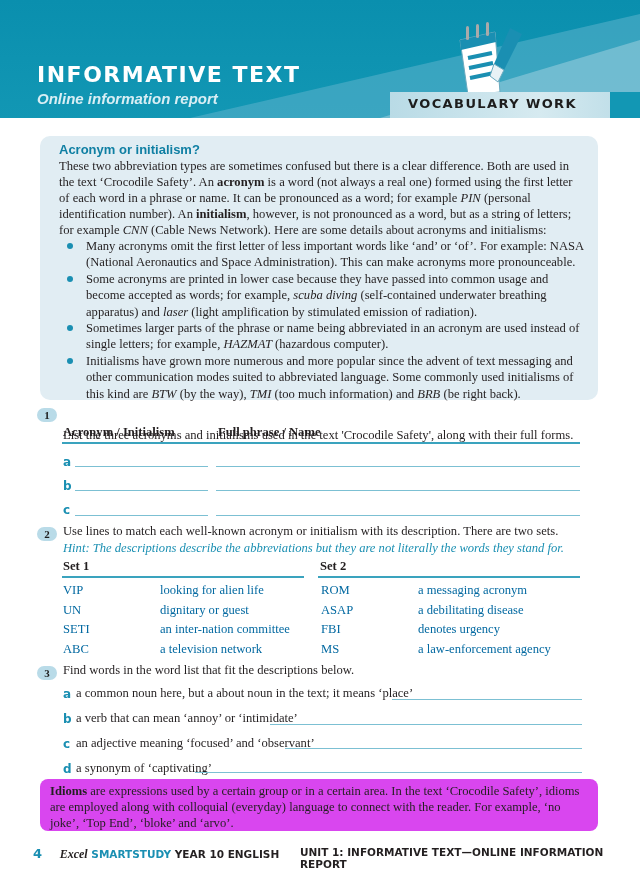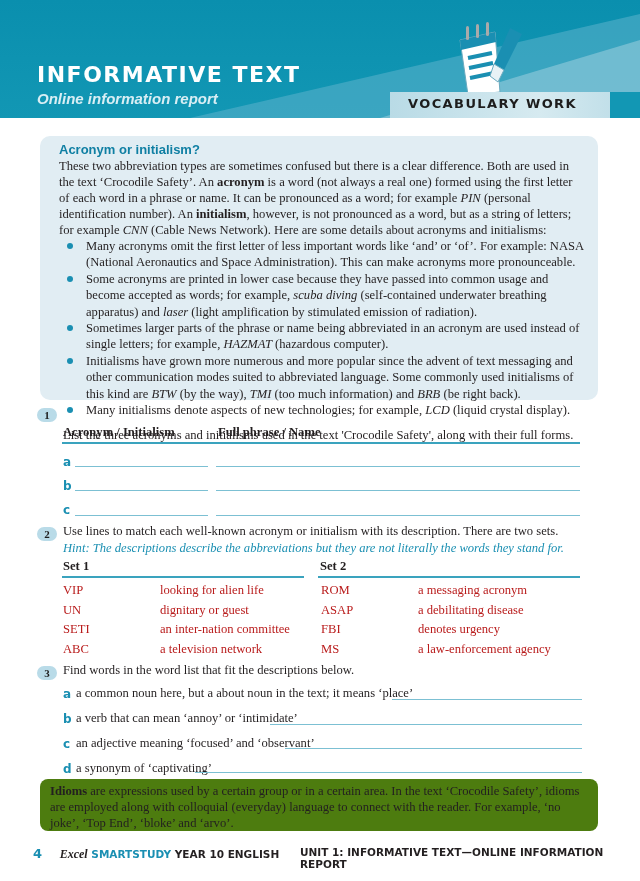--- a/index.html
+++ b/index.html
@@ -34,23 +34,23 @@
 
   
   .qnum { position: absolute; width: 20px; height: 14px; border-radius: 7px; background: #b9dbe8;
     font-family: "Liberation Serif", serif; font-weight: bold; font-size: 11px; text-align: center; line-height: 14px; color: #1d1d1d; }
   .qtext { position: absolute; font-size: 12.6px; }
   .colhead { position: absolute; font-weight: bold; font-size: 12.6px; }
   .rule-thick { position: absolute; height: 2px; background: #3aa3be; }
   .rule { position: absolute; height: 1px; background: #7cc0d3; }
   .letter { position: absolute; font-family: "DejaVu Sans", sans-serif; font-weight: bold; font-size: 12px; color: #1a8fb2; }
   .hint { position: absolute; font-style: italic; font-size: 12.6px; color: #1a8fb2; }
-  .cell { position: absolute; font-size: 12.6px; color: #b91c1c; }
+  .cell { position: absolute; font-size: 12.6px; color: #0369a1; }
 
-  .idiombox { position: absolute; left: 40px; top: 779px; width: 558px; height: 52px; background: #4d7c0f;
+  .idiombox { position: absolute; left: 40px; top: 779px; width: 558px; height: 52px; background: #d946ef;
     border-radius: 8px; padding: 4px 10px 0 10px; font-size: 12.6px; line-height: 16px; }
 
   .footer { position: absolute; top: 846px; font-family: "DejaVu Sans", sans-serif; font-weight: bold; font-size: 10.5px; }
   .footer .pg { color: #1a8fb2; font-size: 13px; }
   .footer .excel { font-family: Liberation Serif, serif; font-style: italic; font-size: 12px; color: #231f20; margin-left: 14px; }
   .footer .smart { color: #1a8fb2; }
 </style>
 </head>
 <body>
 
@@ -80,21 +80,20 @@
 </div>
 
 <div class="infobox">
   <div class="box-heading">Acronym or initialism?</div>
   <p class="para"><span>These two abbreviation types are sometimes confused but there is a clear difference. Both are used in the text ‘Crocodile Safety’. An </span><b>acronym</b><span> is a word (not always a real one) formed using the first letter of each word in a phrase or name. It can be pronounced as a word; for example </span><i>PIN</i><span> (personal identification number). An </span><b>initialism</b><span>, however, is not pronounced as a word, but as a string of letters; for example </span><i>CNN</i><span> (Cable News Network). Here are some details about acronyms and initialisms:</span></p>
   <ul class="bullets">
     <li><span>Many acronyms omit the first letter of less important words like ‘and’ or ‘of’. For example: NASA (National Aeronautics and Space Administration). This can make acronyms more pronounceable.</span></li>
     <li><span>Some acronyms are printed in lower case because they have passed into common usage and become accepted as words; for example, </span><i>scuba diving</i><span> (self-contained underwater breathing apparatus) and </span><i>laser</i><span> (light amplification by stimulated emission of radiation).</span></li>
     <li><span>Sometimes larger parts of the phrase or name being abbreviated in an acronym are used instead of single letters; for example, </span><i>HAZMAT</i><span> (hazardous computer).</span></li>
     <li><span>Initialisms have grown more numerous and more popular since the advent of text messaging and other communication modes suited to abbreviated language. Some commonly used initialisms of this kind are </span><i>BTW</i><span> (by the way), </span><i>TMI</i><span> (too much information) and </span><i>BRB</i><span> (be right back).</span></li>
-    <li><span>Many initialisms denote aspects of new technologies; for example, </span><i>LCD</i><span> (liquid crystal display).</span></li>
   </ul>
 </div>
 
 <div class="qnum" style="left:37px;top:408px;">1</div>
 <div class="qtext" style="left:63px;top:428px;font-family:Liberation Serif, serif;">List the three acronyms and initialisms used in the text 'Crocodile Safety', along with their full forms.</div>
 <div class="colhead" style="left:63px;top:425px;">Acronym / Initialism</div>
 <div class="colhead" style="left:218px;top:425px;">Full phrase / Name</div>
 <div class="rule-thick" style="left:62px;top:442px;width:518px;"></div>
 
 <div class="letter" style="left:63px;top:455px;">a</div>

